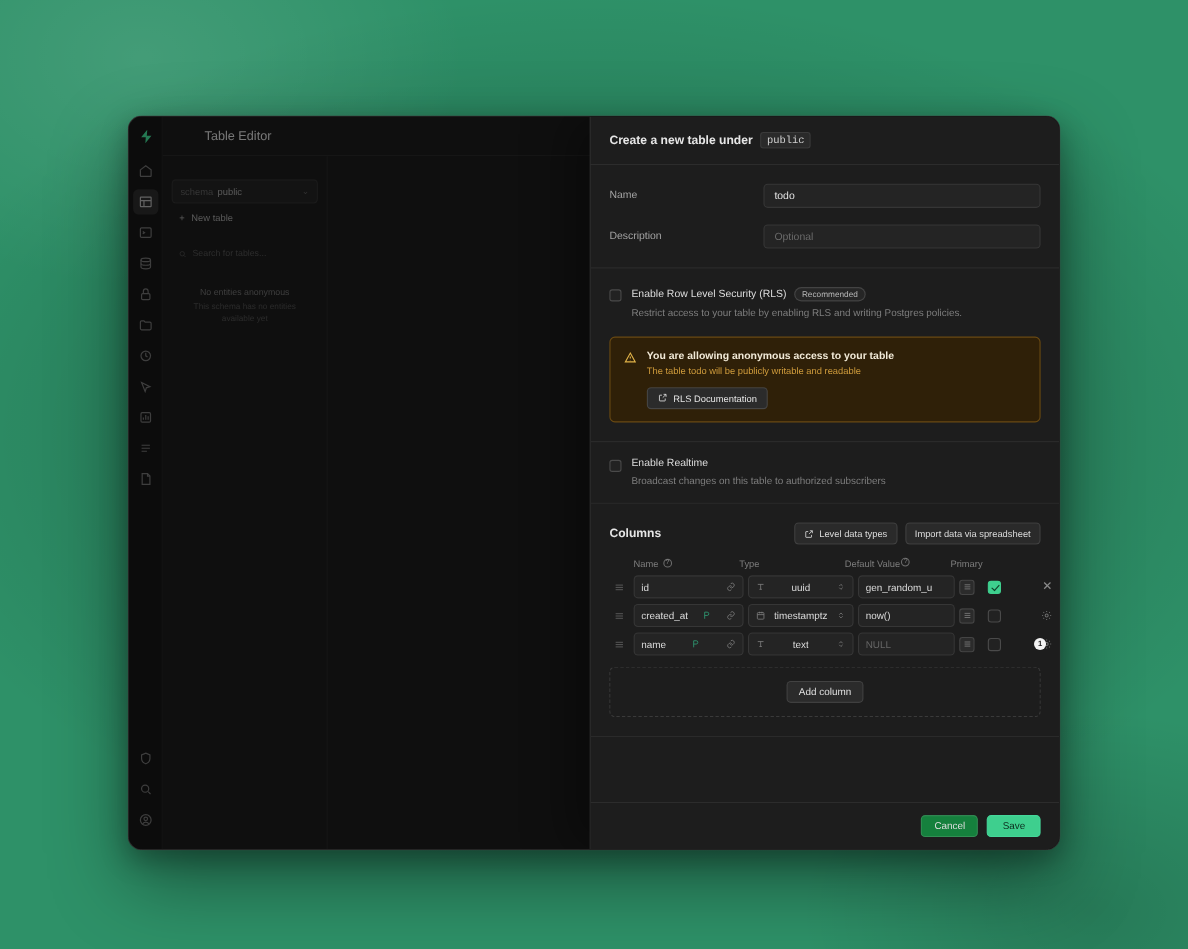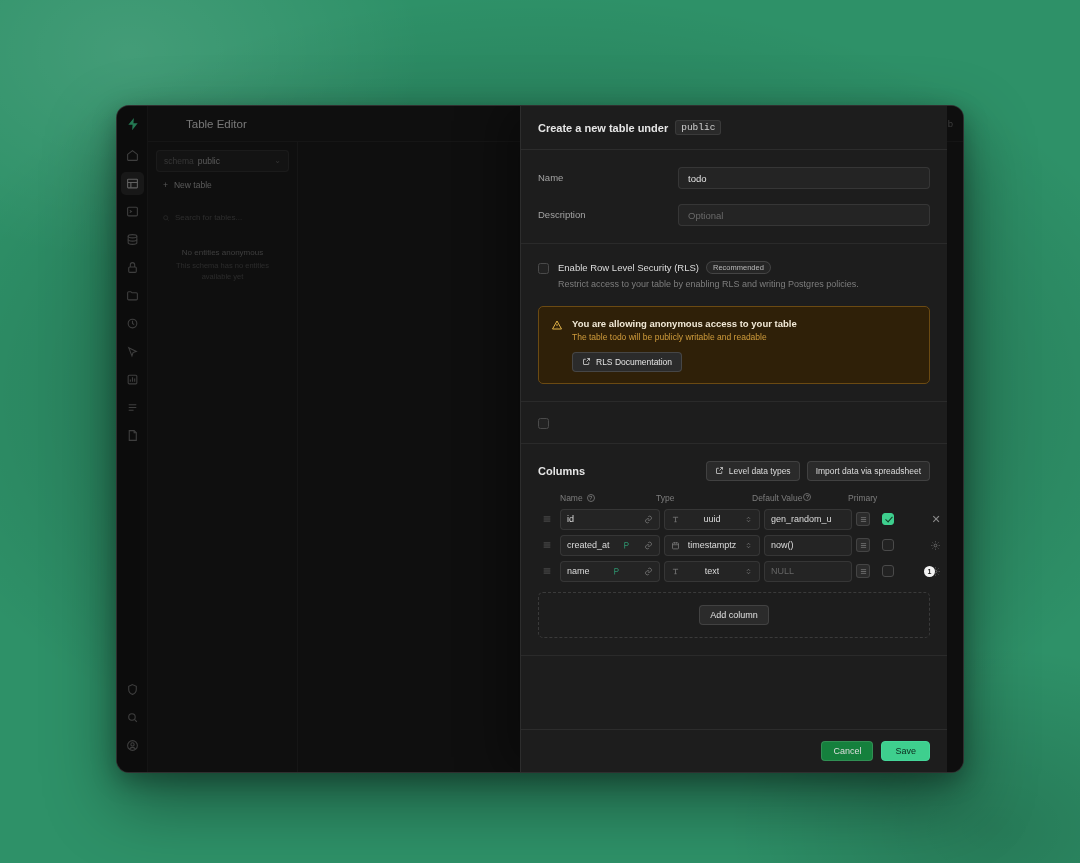--- a/index.html
+++ b/index.html
@@ -110,21 +110,21 @@
     border-right: 1px solid rgba(255,255,255,0.055);
     padding: 8px;
   }
   .schema-box {
     background: #222;
     border: 1px solid rgba(255,255,255,0.06);
     border-radius: 4px;
     padding: 5px 7px;
     font-size: 8.5px;
     color: #9a9a9a;
-    display: flex; align-items: center; justify-content: space-between;
+    display: flex; align-items: center; justify-content: space-between; margin-top: 13px;
   }
   .schema-box .lbl { color: #5d5d5d; margin-right: 4px; }
   .new-table {
     margin-top: 3px;
     font-size: 8.5px;
     color: #9a9a9a;
     padding: 5px 7px;
     display: flex; align-items: center; gap: 6px;
   }
   .search-box {
@@ -147,21 +147,21 @@
 
   
   .overlay {
     position: absolute;
     inset: 0;
     background: rgba(0,0,0,0.42);
   }
 
   .modal {
     position: absolute;
-    right: 16px;
+    right: 0;
     top: 0;
     bottom: 0;
     width: 427px;
     background: #1d1d1d;
     border-left: 1px solid rgba(255,255,255,0.075);
     display: flex;
     flex-direction: column;
     box-shadow: -18px 0 42px rgba(0,0,0,0.35);
   }
 
@@ -608,20 +608,24 @@
                 </svg>
               <span>RLS Documentation</span>
             </div>
           </div>
         </div>
       </div>
 
       <div class="sec tight">
         <div class="checkrow">
           <div class="cbox"></div>
+          <div>
+            <div class="ck-title">Enable Realtime</div>
+            <div class="ck-desc">Broadcast changes on this table to authorized subscribers</div>
+          </div>
         </div>
       </div>
 
       <div class="sec">
         <div class="cols-head">
           <span class="cols-title">Columns</span>
           <span class="cols-actions">
             <span class="btn-sm">
               <svg viewBox="0 0 24 24" fill="none" stroke="currentColor" stroke-width="2">
                   <path d="M14 4h6v6"></path>

